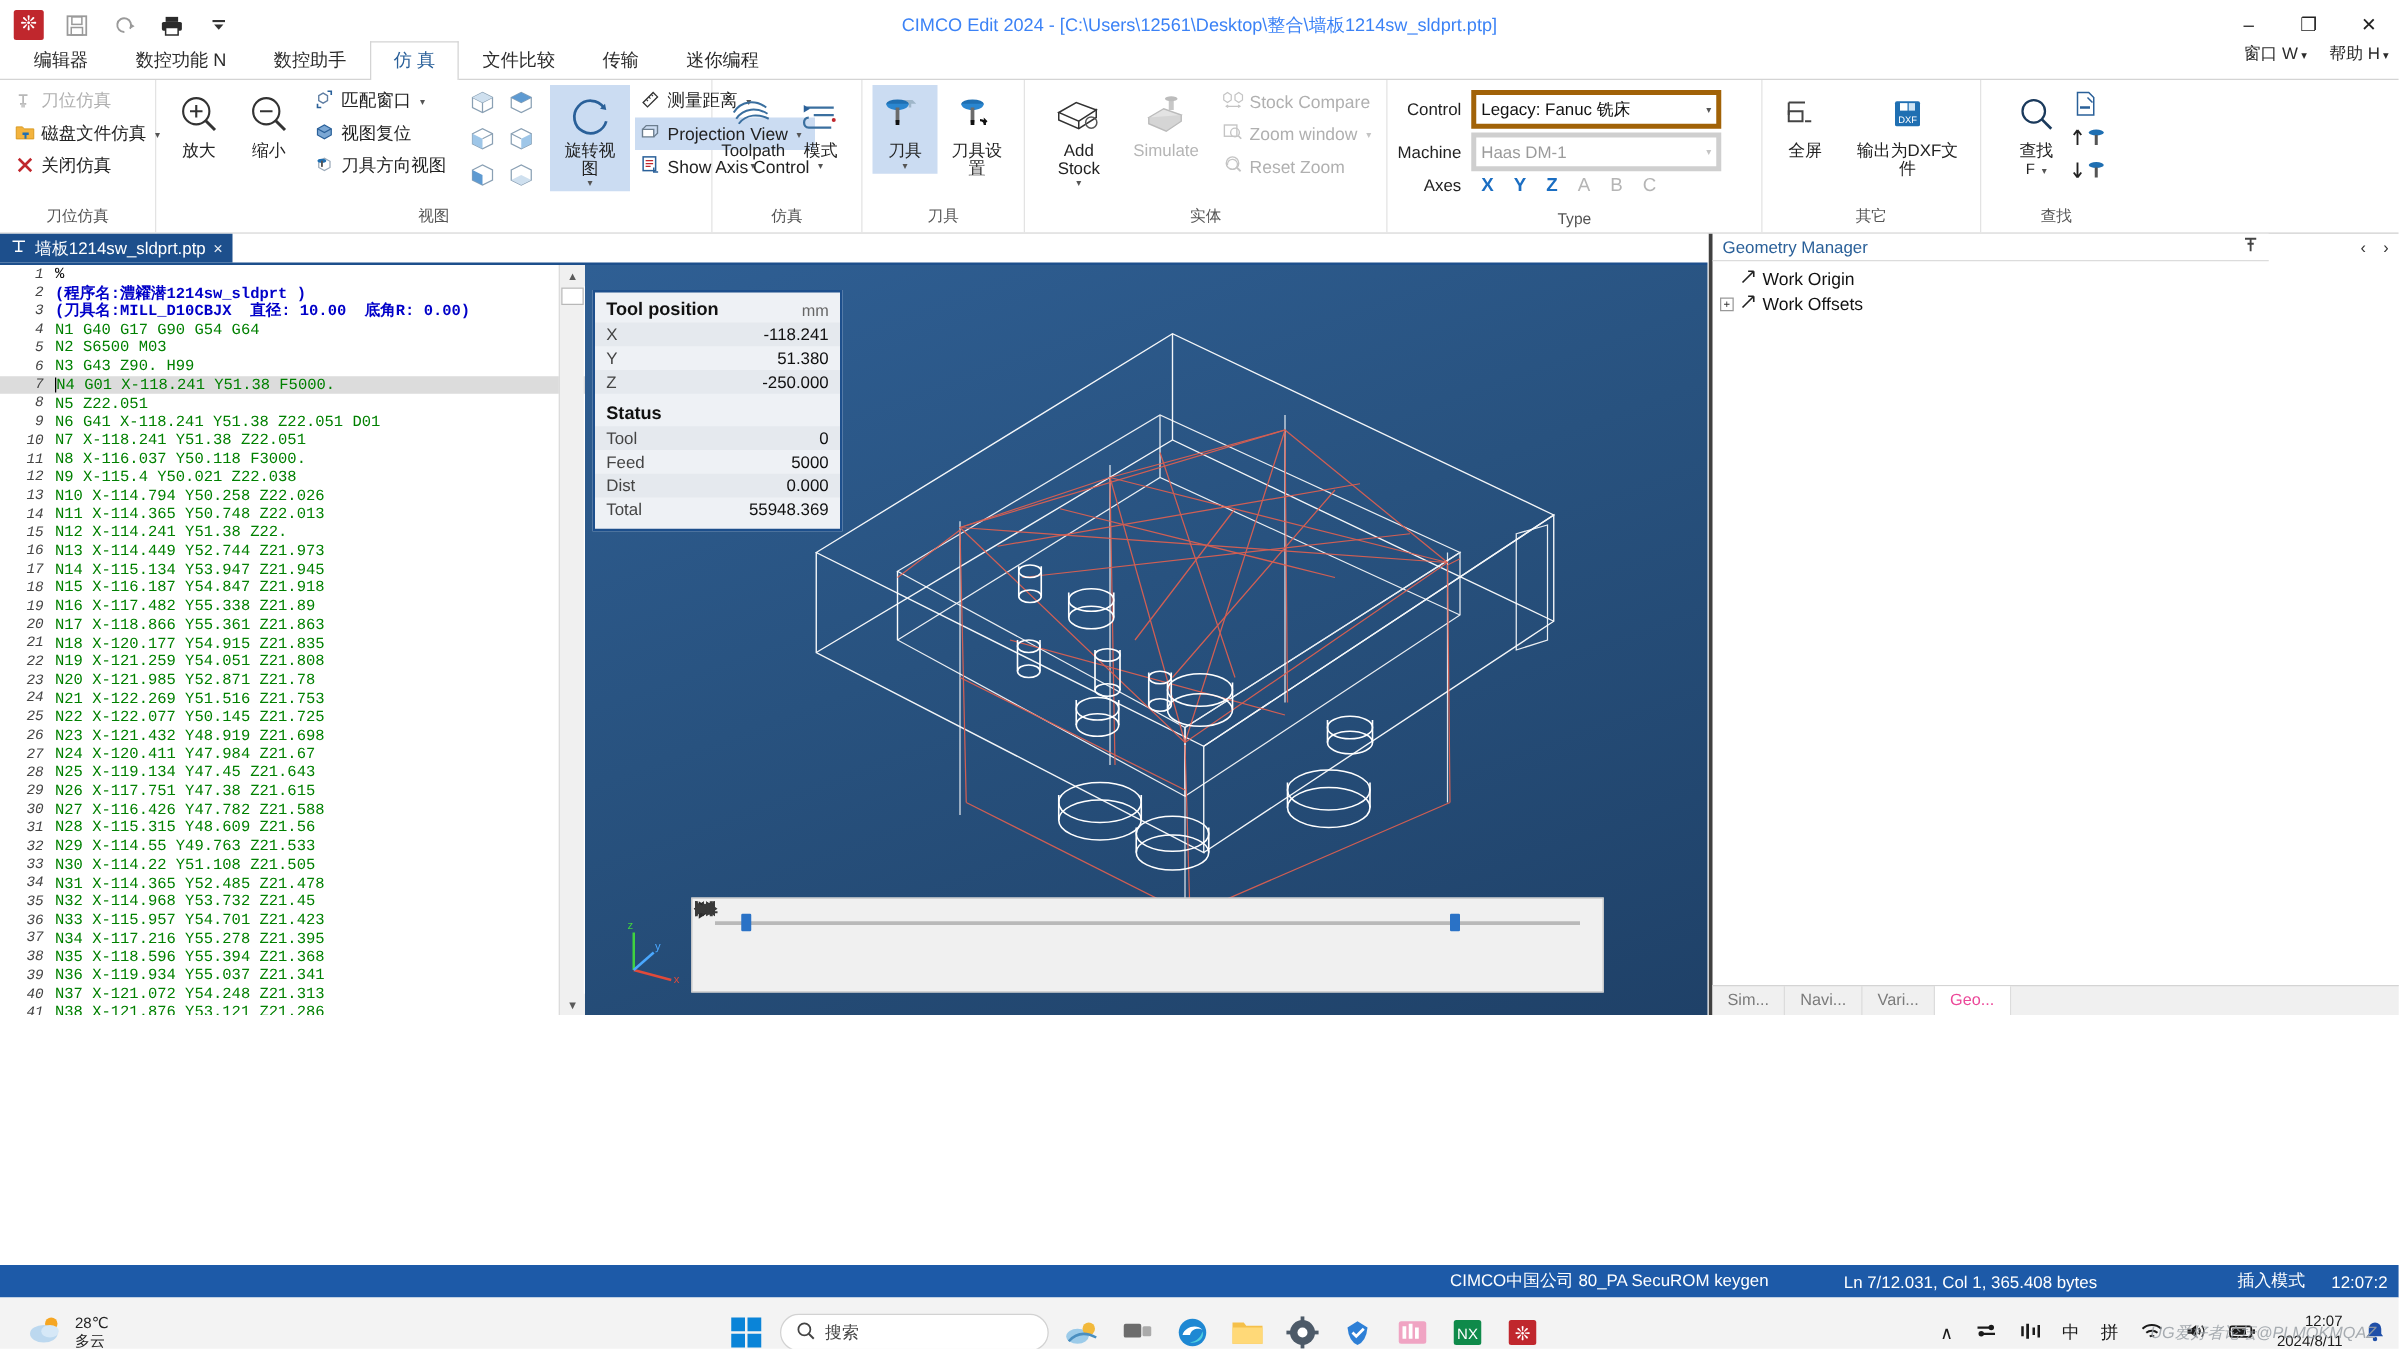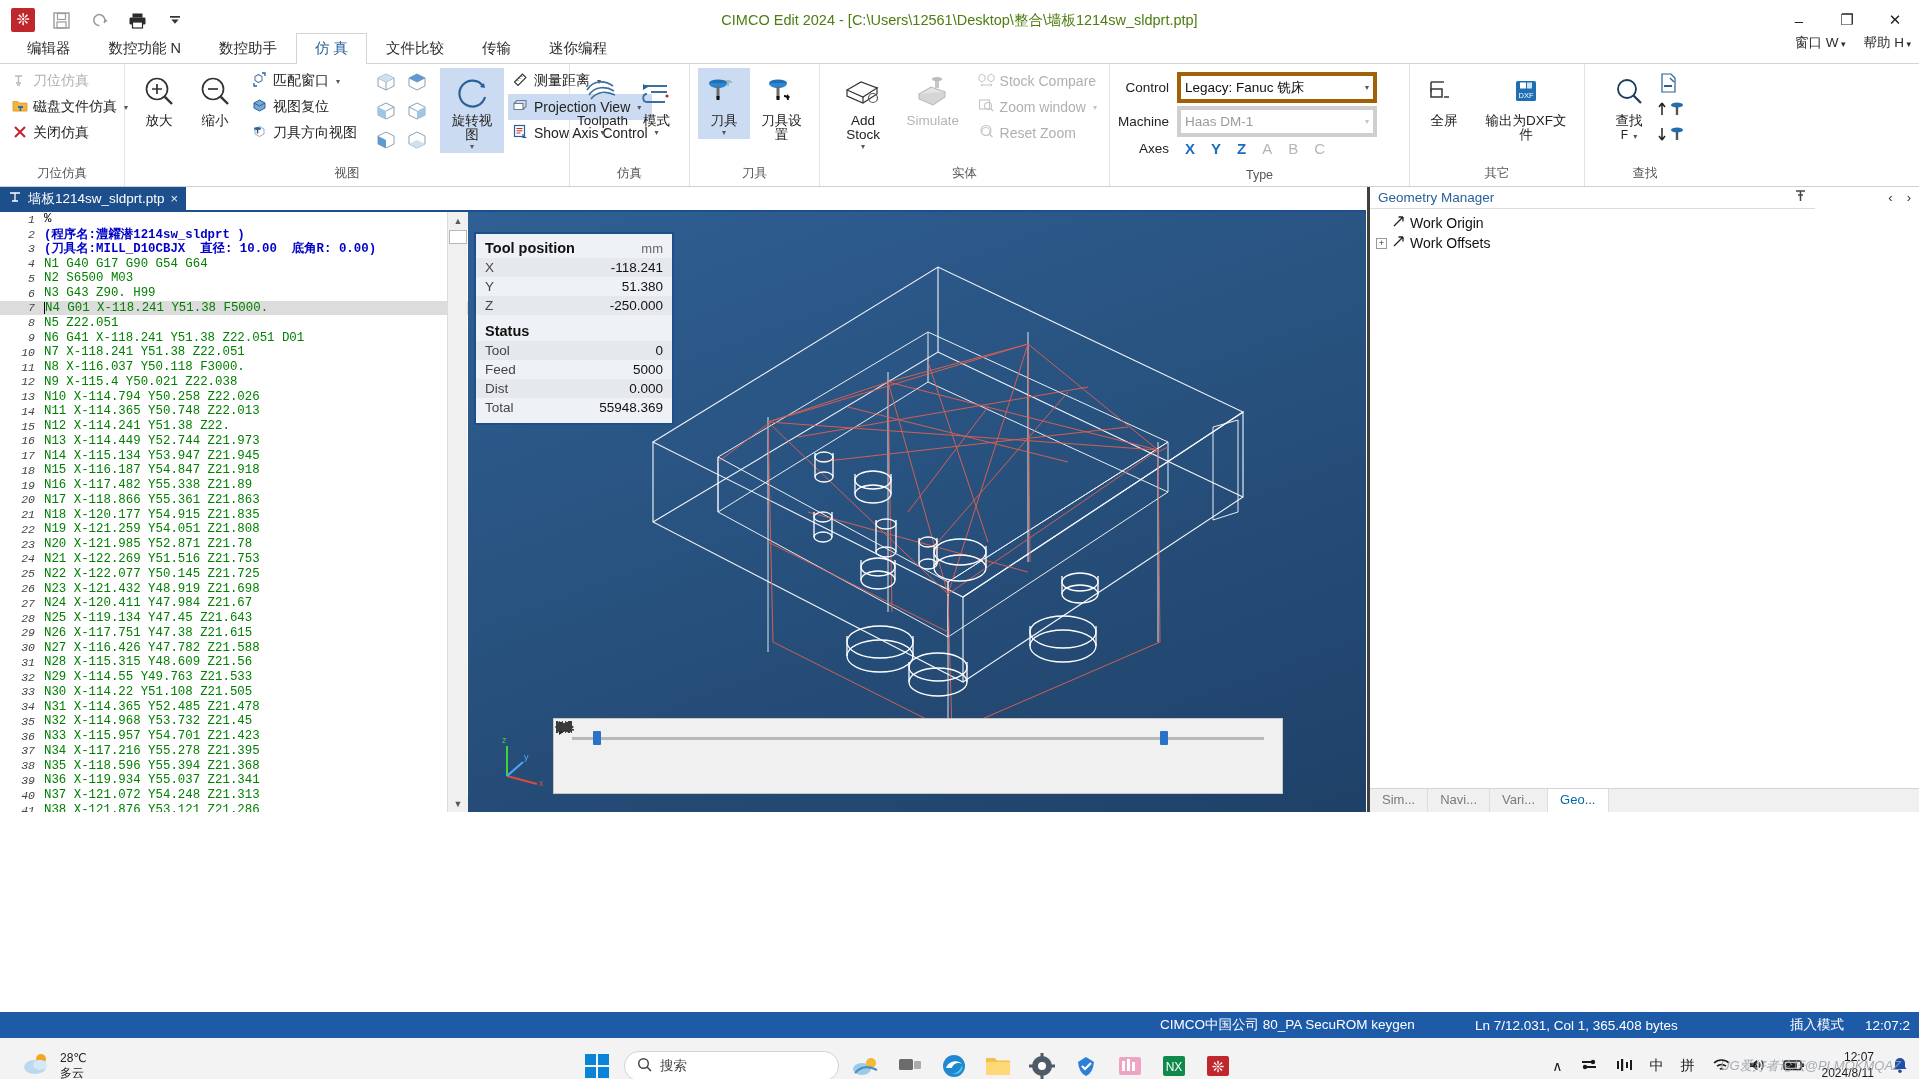--- a/index.html
+++ b/index.html
@@ -17,21 +17,21 @@
     background: #ffffff; display: flex; align-items: center;
   }
   .qat { display: flex; align-items: center; gap: 12px; padding-left: 10px; }
   .qat-ico { width: 26px; height: 26px; display: flex; align-items: center;
     justify-content: center; }
   .logo-sq { width: 24px; height: 24px; background: #c0272d; border-radius: 2px;
     display: flex; align-items: center; justify-content: center; color: #fff;
     font-size: 16px; line-height: 1; }
   .title-text {
     position: absolute; left: 0; right: 0; text-align: center;
-    font-size: 14.5px; color: #4d7c0f; pointer-events: none;
+    font-size: 14.5px; color: #3b82f6; pointer-events: none;
   }
   .wincontrols { position: absolute; right: 0; top: 0; height: 40px; display: flex; }
   .wc { width: 48px; height: 40px; display: flex; align-items: center;
     justify-content: center; font-size: 15px; color: #222; }
 
   
   .ribbon-tabs {
     position: absolute; left: 0; top: 34px; width: 1919px; height: 30px;
     display: flex; align-items: flex-end; padding-left: 8px; background: #fff;
   }
@@ -162,21 +162,21 @@
   .tree { padding: 4px 0 0 6px; font-size: 14px; color: #111; }
   .tnode { display: flex; align-items: center; gap: 4px; height: 20px; }
   .tbox { width: 11px; height: 11px; border: 1px solid #999; font-size: 9px;
     line-height: 9px; text-align: center; color: #333; background: #fff; }
   .tbox.blank { border-color: transparent; }
   .rp-tabs { position: absolute; bottom: 0; left: 0; width: 552px; height: 24px;
     display: flex; align-items: stretch; background: #f0f0f0;
     border-top: 1px solid #d4d4d4; }
   .rp-tab { font-size: 13px; color: #7a7a7a; padding: 3px 12px;
     border-right: 1px solid #dcdcdc; }
-  .rp-tab.active { color: #0369a1; background: #fff; }
+  .rp-tab.active { color: #ec4899; background: #fff; }
 
   
   .statusbar { position: absolute; left: 0; top: 1012px; width: 1919px; height: 26px;
     background: #1d5aa8; color: #fff; font-size: 13.5px;
     display: flex; align-items: center; }
   .sb-item { position: absolute; white-space: nowrap; }
 
   
   .taskbar { position: absolute; left: 0; top: 1038px; width: 1919px; height: 56px;
     background: #f3f3f3; display: flex; align-items: center; }

